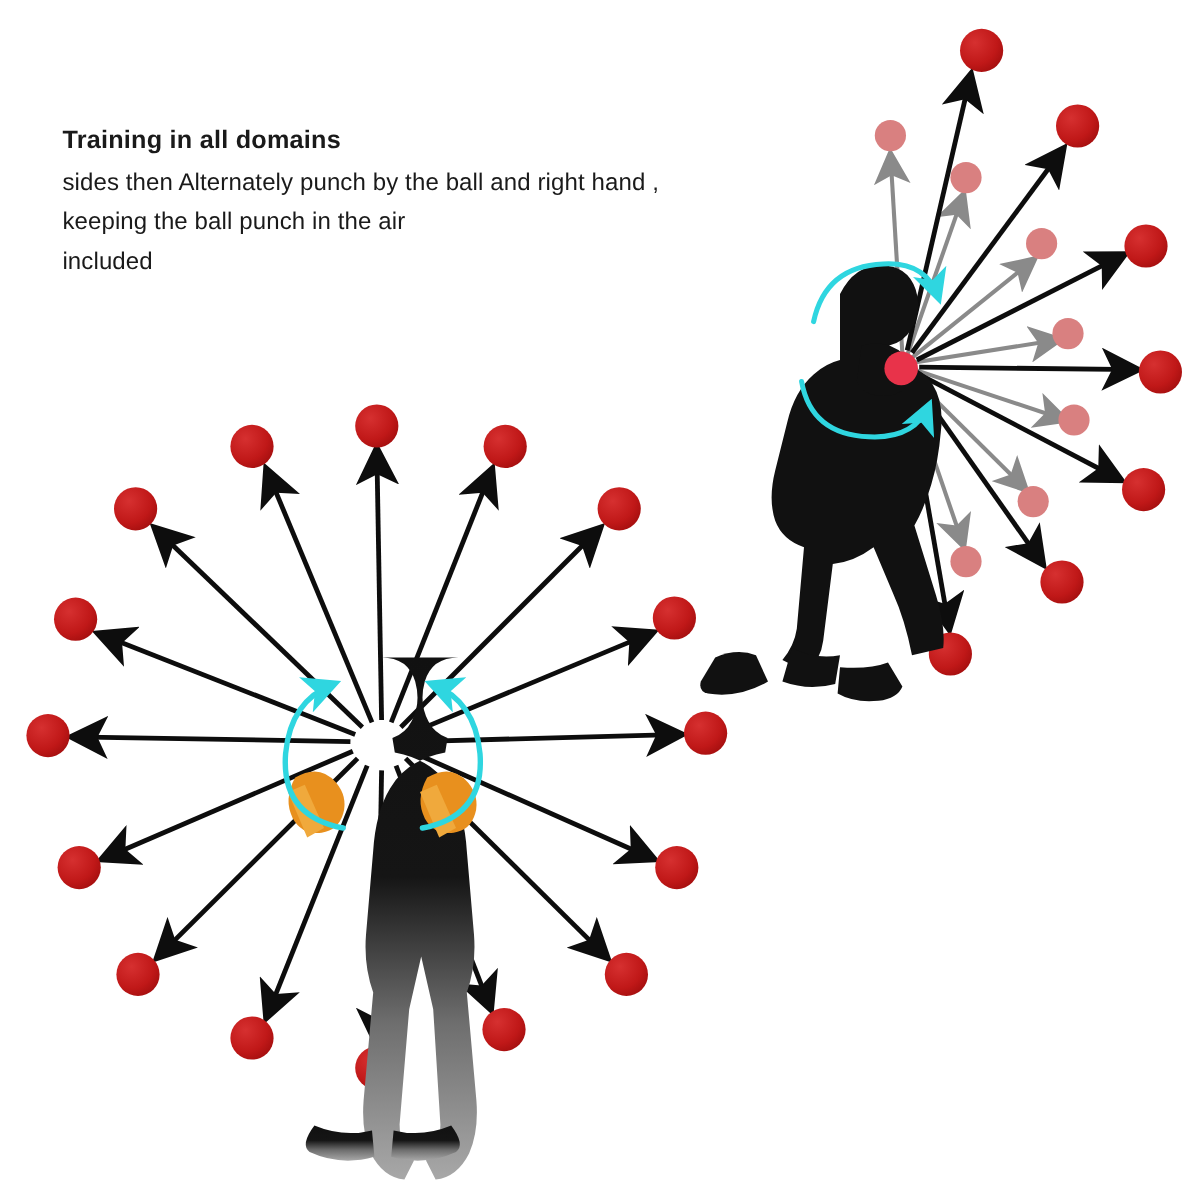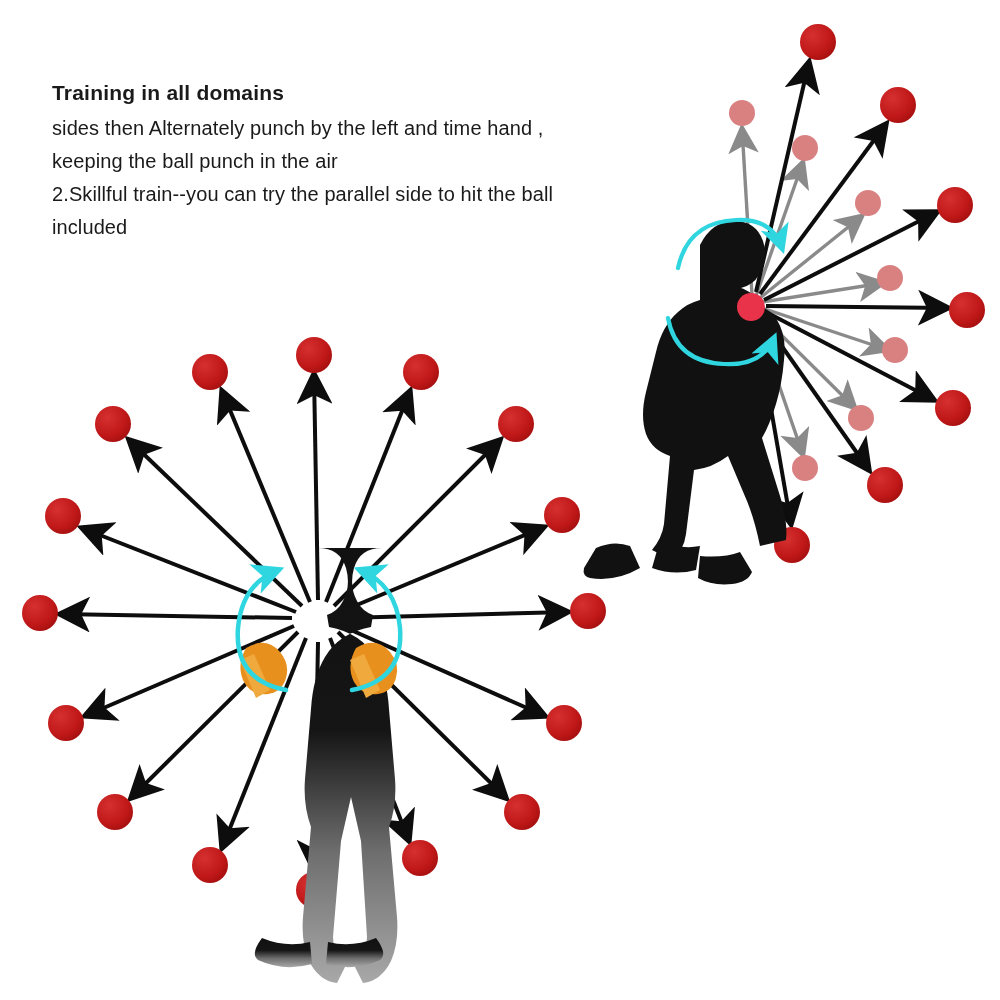--- a/index.html
+++ b/index.html
@@ -21,20 +21,21 @@
     top: 78px;
     width: 600px;
     color: #1a1a1a;
   }
   #instructions .heading {
     font-size: 21px;
     font-weight: bold;
     line-height: 30px;
     margin-bottom: 4px;
     letter-spacing: 0.2px;
+    margin-top: 24px;
   }
   #instructions .line {
     font-size: 20px;
     line-height: 33px;
     letter-spacing: 0.1px;
     white-space: pre-wrap;
   }
   svg.art {
     position: absolute;
     left: 0;
@@ -43,23 +44,22 @@
     height: 1000px;
   }
 </style>
 </head>
 <body>
 
 <div id="stage">
 
   <div id="instructions">
     <div class="heading">Training in all domains</div>
-    <div class="line">sides then Alternately punch by the left and time hand ,</div>
+    <div class="line">sides then Alternately punch by the ball and right hand ,</div>
     <div class="line">keeping the ball punch in the air</div>
-    <div class="line">2.Skillful train--you can try the parallel side to hit the ball</div>
     <div class="line">included</div>
   </div>
 
   <svg class="art" viewBox="0 0 1000 1000">
     <defs>
       <marker id="arrowBlack" markerWidth="9" markerHeight="9" refX="7.5" refY="4.5" orient="auto">
         <path d="M0,0 L9,4.5 L0,9 L2.2,4.5 Z" fill="#0d0d0d"></path>
       </marker>
       <marker id="arrowGray" markerWidth="9" markerHeight="9" refX="7.5" refY="4.5" orient="auto">
         <path d="M0,0 L9,4.5 L0,9 L2.2,4.5 Z" fill="#8a8a8a"></path>

